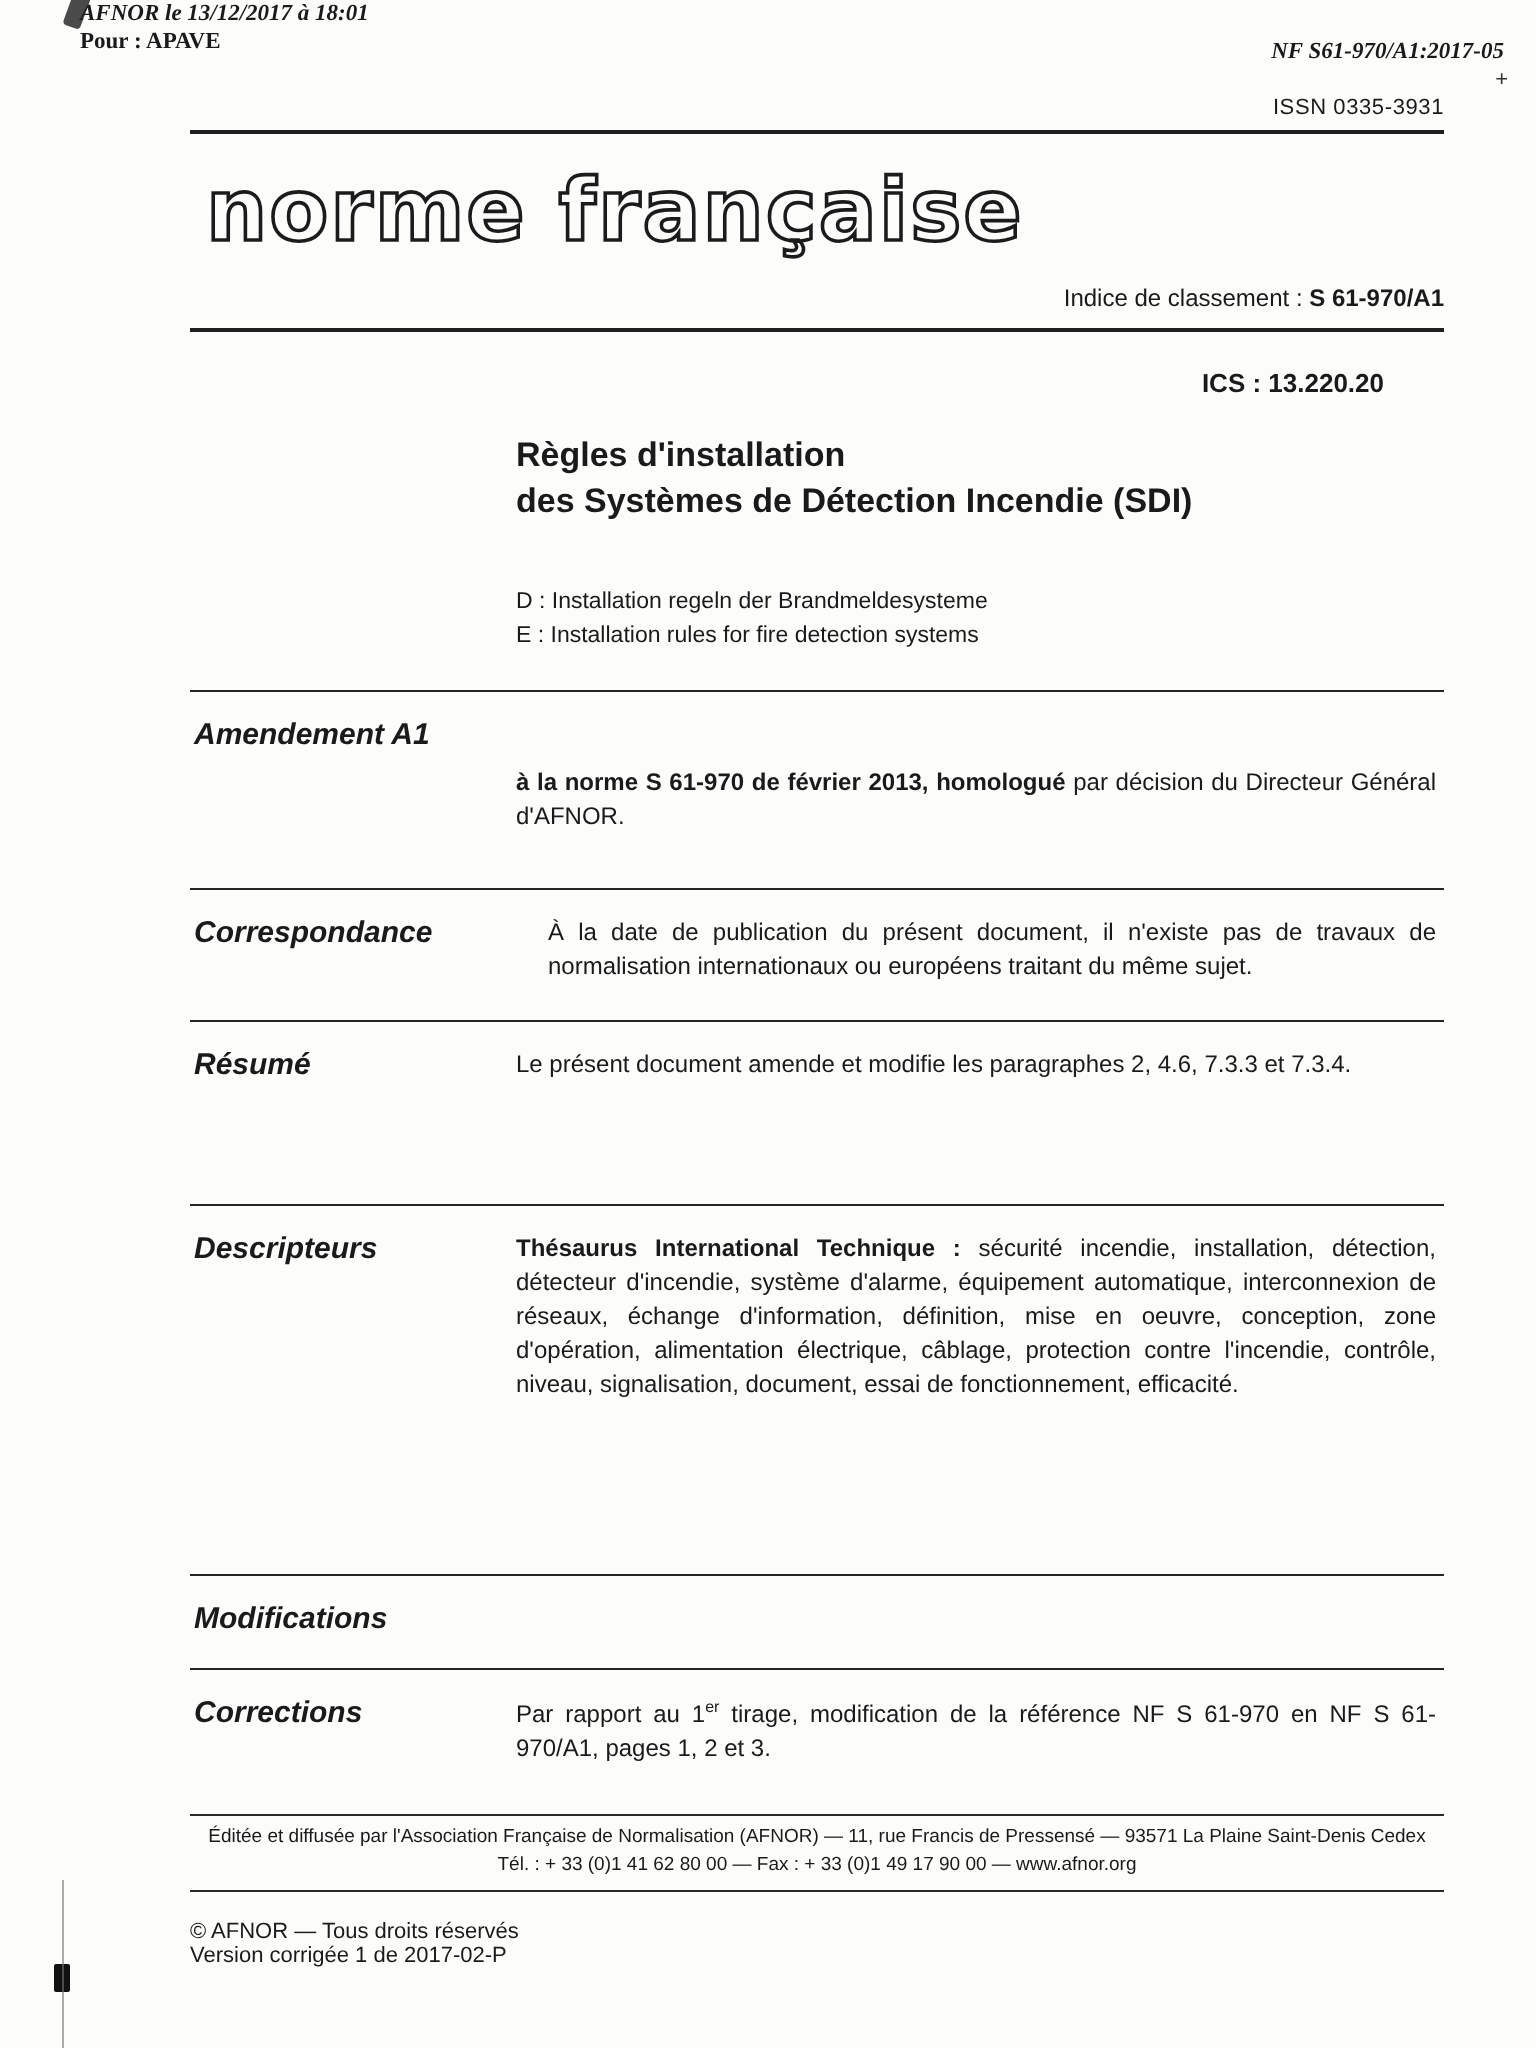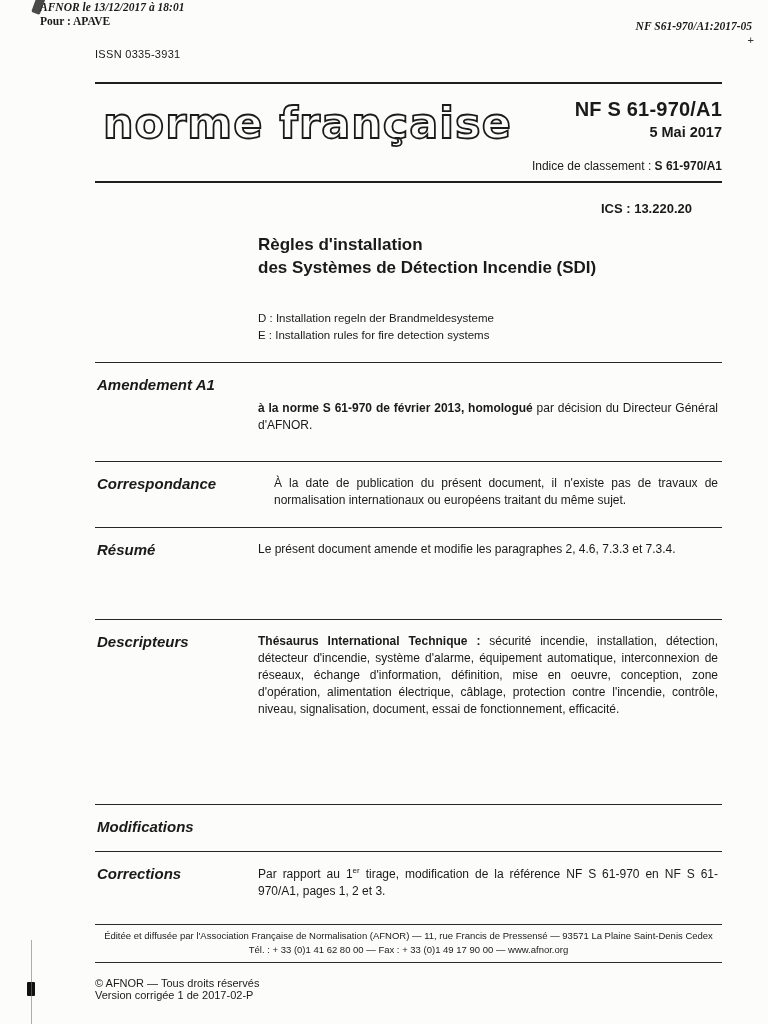--- a/index.html
+++ b/index.html
@@ -28,24 +28,24 @@
   
   .print-header { position:absolute; left:40px; top:0; font-family:"Liberation Serif", serif; font-size:11.5px; line-height:1.25; }
   .print-header .l1 { font-style: italic; font-weight: bold; }
   .print-header .l2 { font-weight: bold; }
   .doc-ref { position:absolute; right:16px; top:20px; font-family:"Liberation Serif", serif; font-style:italic; font-weight:bold; font-size:11.5px; }
   .plus-mark { position:absolute; right:14px; top:34px; font-size:11px; color:#333; }
 
   
   .main { position:absolute; left:95px; top:48px; width:627px; }
 
-  .issn { font-size:11px; letter-spacing:.3px; padding-bottom:22px; }
+  .issn { text-align:right; font-size:11px; letter-spacing:.3px; padding-bottom:5px; }
 
   .masthead { border-top:2px solid #1f1f1f; padding:14px 0 8px 0; }
-  .masthead-row { display:flex; justify-content:space-between; align-items:flex-start; }
+  .masthead-row { display:flex; justify-content:space-between; align-items:flex-end; }
   .logo {
     font-family:"DejaVu Sans", sans-serif;
     font-weight:700; font-size:43px; line-height:1;
     margin-left:8px; margin-top:4px;
     color:#fcfcfa;
     -webkit-text-stroke:1.8px #1b1b1b;
     letter-spacing:1px;
   }
   .mast-right { text-align:right; }
   .std-code { font-size:20px; font-weight:bold; letter-spacing:.2px; }
@@ -101,24 +101,20 @@
 <div class="doc-ref">NF S61-970/A1:2017-05</div>
 <div class="plus-mark">+</div>
 
 <div class="main">
 
   <div class="issn">ISSN 0335-3931</div>
 
   <div class="masthead">
     <div class="masthead-row">
       <div class="logo">norme française</div>
-      <div class="mast-right">
-        <div class="std-code">NF S 61-970/A1</div>
-        <div class="std-date">5 Mai 2017</div>
-      </div>
     </div>
     <div class="classement"><span>Indice de classement : </span><b>S 61-970/A1</b></div>
   </div>
   <div class="rule"></div>
 
   <div class="ics">ICS : 13.220.20</div>
 
   <div class="title-block">
     <div>Règles d'installation</div>
     <div>des Systèmes de Détection Incendie (SDI)</div>

